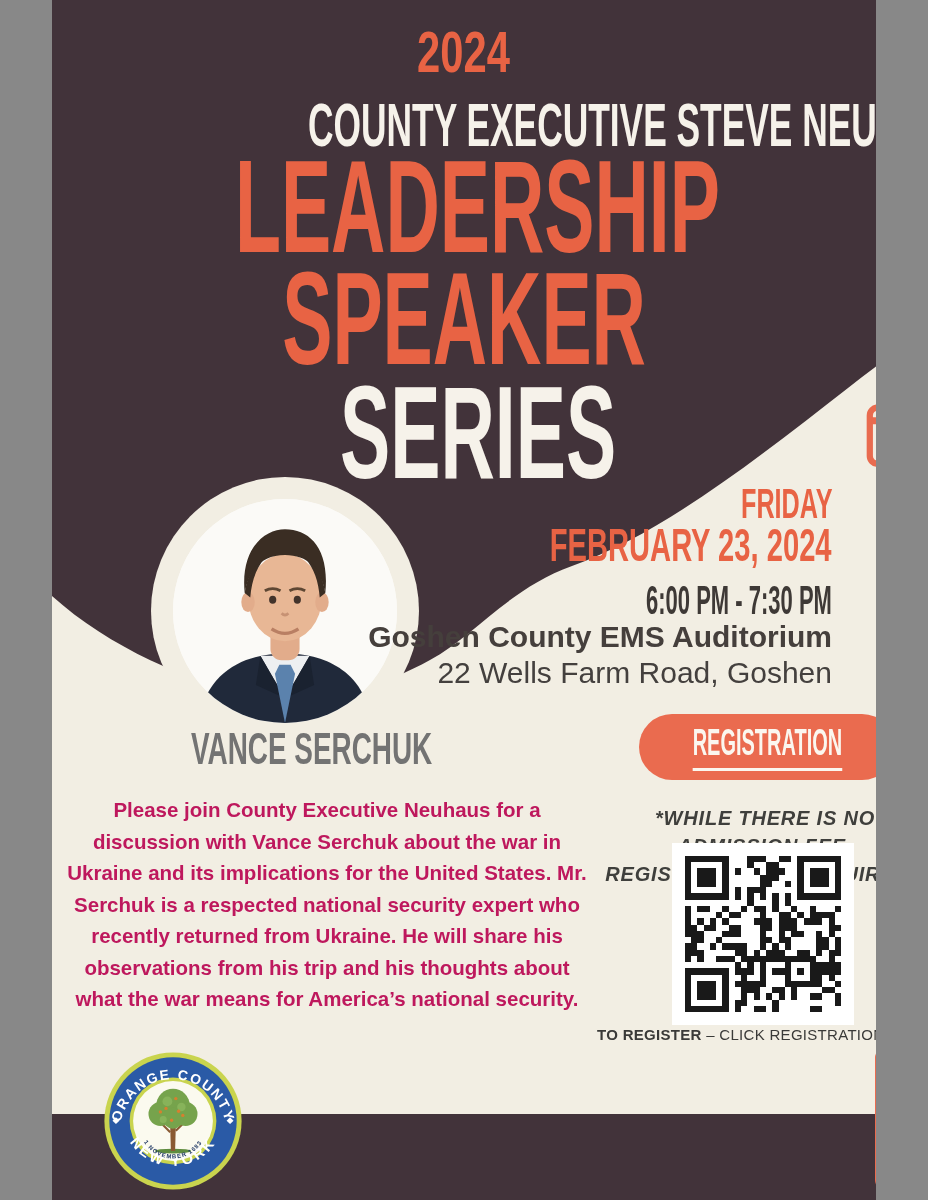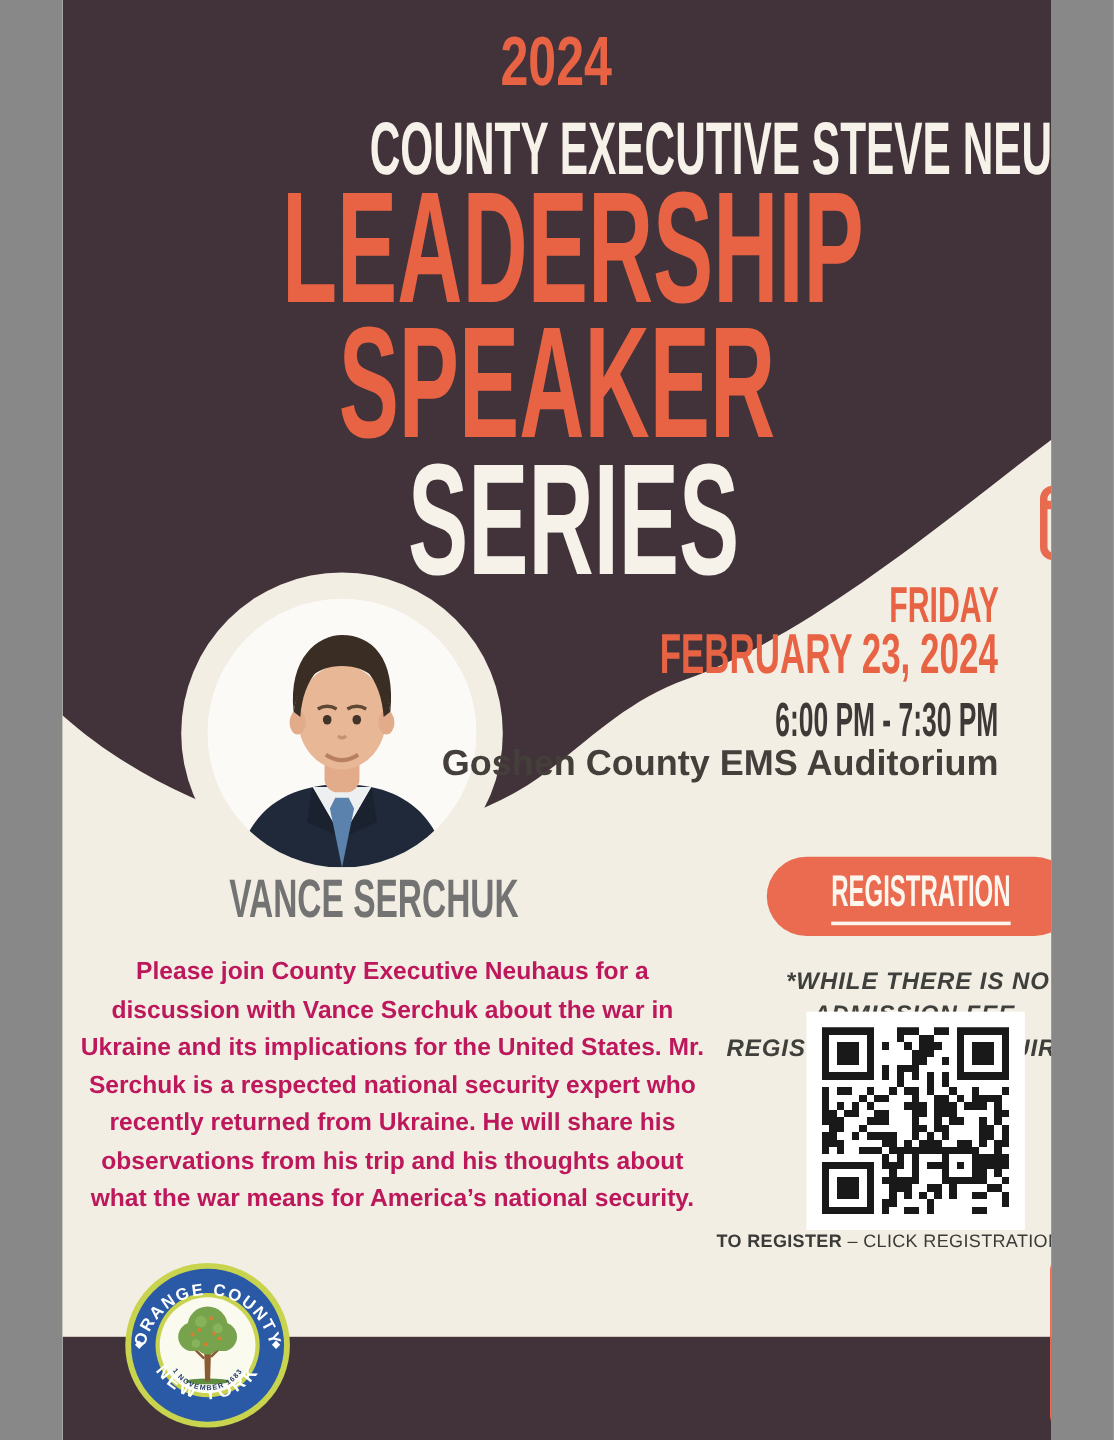--- a/index.html
+++ b/index.html
@@ -102,20 +102,21 @@
   <div class="abs rgt" style="top:483px">
     <span class="cond orange-t" style="font-size:42px;transform:scaleX(.6)">FRIDAY</span>
   </div>
   <div class="abs rgt" style="top:521px">
     <span class="cond orange-t" style="font-size:47px;transform:scaleX(.62)">FEBRUARY 23, 2024</span>
   </div>
   <div class="abs rgt" style="top:580px">
     <span class="cond ink-t" style="font-size:40px;transform:scaleX(.55)">6:00 PM - 7:30 PM</span>
   </div>
   <div class="abs rgt" style="top:620px;font-weight:700;font-size:30px;color:#453F3C;z-index:3">Goshen County EMS Auditorium</div>
+  <div class="abs rgt" style="top:656px;font-size:30px;color:#44403E;z-index:3">22 Wells Farm Road, Goshen</div>
 
   <div id="portrait-wrap" class="abs">
     <div id="portrait-inner">
       <svg width="224" height="224" viewBox="0 0 200 200">
         <rect width="200" height="200" fill="#FBFAF7"></rect>
 
         <path d="M22,200 C30,152 66,138 100,138 C134,138 170,152 178,200 Z" fill="#20293A"></path>
         <path d="M78,140 L100,178 L122,140 Z" fill="#EDEFF1"></path>
         <path d="M78,140 L100,178 L74,166 Z" fill="#1A2230"></path>
         <path d="M122,140 L100,178 L126,166 Z" fill="#1A2230"></path>

